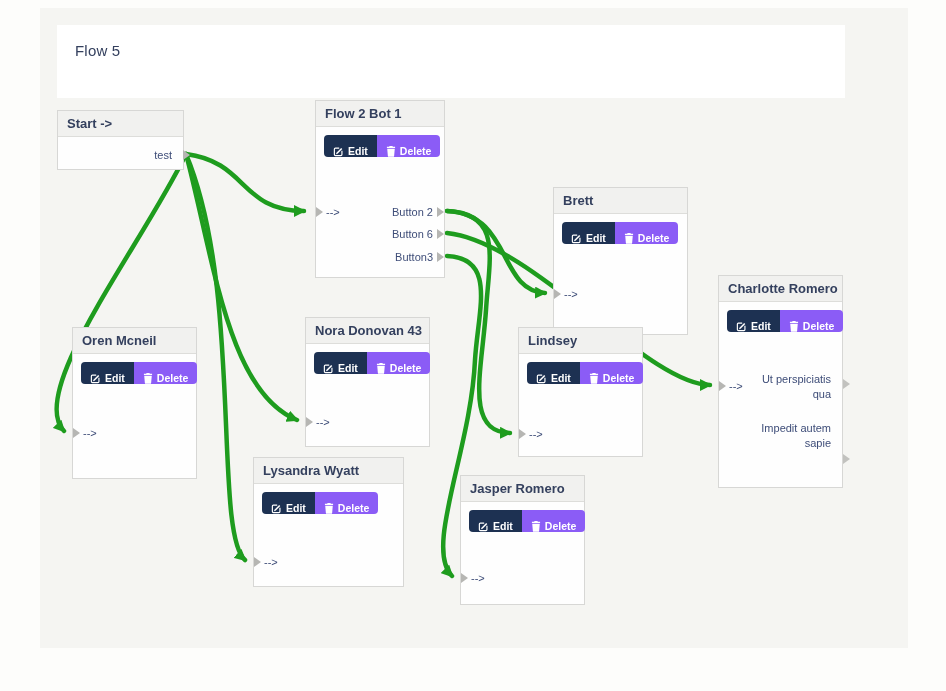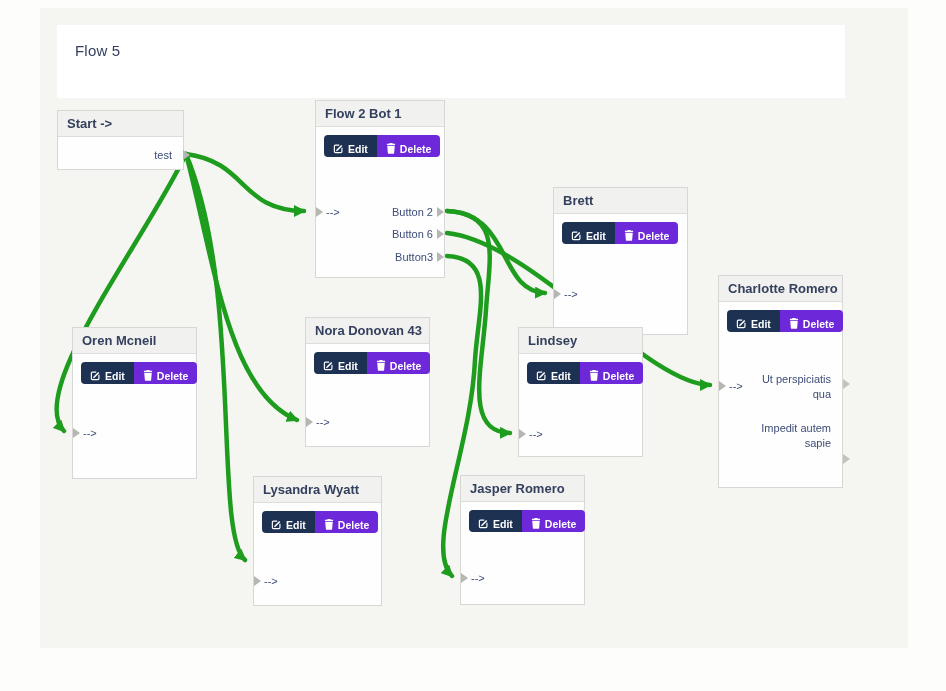--- a/index.html
+++ b/index.html
@@ -6,24 +6,24 @@
   #app{position:relative;width:946px;height:691px;overflow:hidden;background:#fdfdfb;}
   #canvas{position:absolute;left:40px;top:8px;width:868px;height:640px;background:#f5f5f2;}
   #header-card{position:absolute;left:57px;top:25px;width:788px;height:73px;background:#ffffff;z-index:3;}
   #page-title{position:absolute;left:18px;top:17px;font-size:15px;color:#34405e;letter-spacing:.2px;}
   #edge-layer{position:absolute;left:0;top:0;width:946px;height:691px;z-index:1;pointer-events:none;}
   .edge{fill:none;stroke:#1e9c1e;stroke-width:4.5;stroke-linecap:round;}
   .node{position:absolute;background:#fefefe;border:1px solid #d7d7d5;box-sizing:border-box;z-index:2;}
   .node-header{height:25px;line-height:25px;padding:0 9px;background:#f1f1ef;border-bottom:1px solid #ddddda;
     font-size:13px;font-weight:700;color:#34405e;white-space:nowrap;overflow:hidden;}
   .btn-row{display:flex;margin:8px 0 0 8px;}
-  .btn{display:flex;align-items:flex-start;gap:4px;border:none;color:#fff;font-family:"Liberation Sans",sans-serif;
-    font-size:10.5px;font-weight:700;height:22px;padding:8px 9px;cursor:pointer;}
+  .btn{display:flex;align-items:flex-end;gap:4px;border:none;color:#fff;font-family:"Liberation Sans",sans-serif;
+    font-size:10.5px;font-weight:700;height:22px;padding:0 9px;cursor:pointer;}
   .btn.edit{background:#1d3152;border-radius:4px 0 0 4px;}
-  .btn.del{background:#6d28d9;border-radius:0 4px 4px 0;}
+  .btn.del{background:#8b5cf6;border-radius:0 4px 4px 0;}
   .io{position:absolute;height:16px;line-height:16px;font-size:11px;color:#3e4d78;white-space:nowrap;}
   .io.in{left:10px;}
   .io.out{right:11px;text-align:right;}
   .tri{position:absolute;width:0;height:0;border-top:5px solid transparent;border-bottom:5px solid transparent;
     border-left:7px solid #b6b6b3;top:3px;}
   .tri.l{left:-17px;}
   .tri.r{right:-18px;}
   .out-block{position:absolute;right:11px;text-align:right;font-size:11px;color:#3e4d78;width:70px;line-height:15px;}
   .out-block .o2{margin-top:19px;}
   .side-port{position:absolute;right:-8px;width:0;height:0;border-top:5px solid transparent;
@@ -212,21 +212,21 @@
           </svg>
         <span>Delete</span>
       </button>
     </div>
     <div class="io in" style="top:98px">
       <i class="tri l" style="left:-10px"></i>
       <span>--&gt;</span>
     </div>
   </div>
 
-  <div class="node" style="left:253px;top:476px;width:129px;height:130px">
+  <div class="node" style="left:253px;top:457px;width:151px;height:130px">
     <div class="node-header">Lysandra Wyatt</div>
     <div class="btn-row">
       <button class="btn edit">
         <svg width="11" height="11" viewBox="0 0 16 16">
             <path d="M9 3H3.5A1.5 1.5 0 0 0 2 4.5v8A1.5 1.5 0 0 0 3.5 14h8a1.5 1.5 0 0 0 1.5-1.5V7" fill="none" stroke="#fff" stroke-width="1.7"></path>
             <path d="M6.6 11.4l-2.3.7.7-2.3 6.9-6.9 1.6 1.6z" fill="#fff"></path>
           </svg>
         <span>Edit</span>
       </button>
       <button class="btn del">

